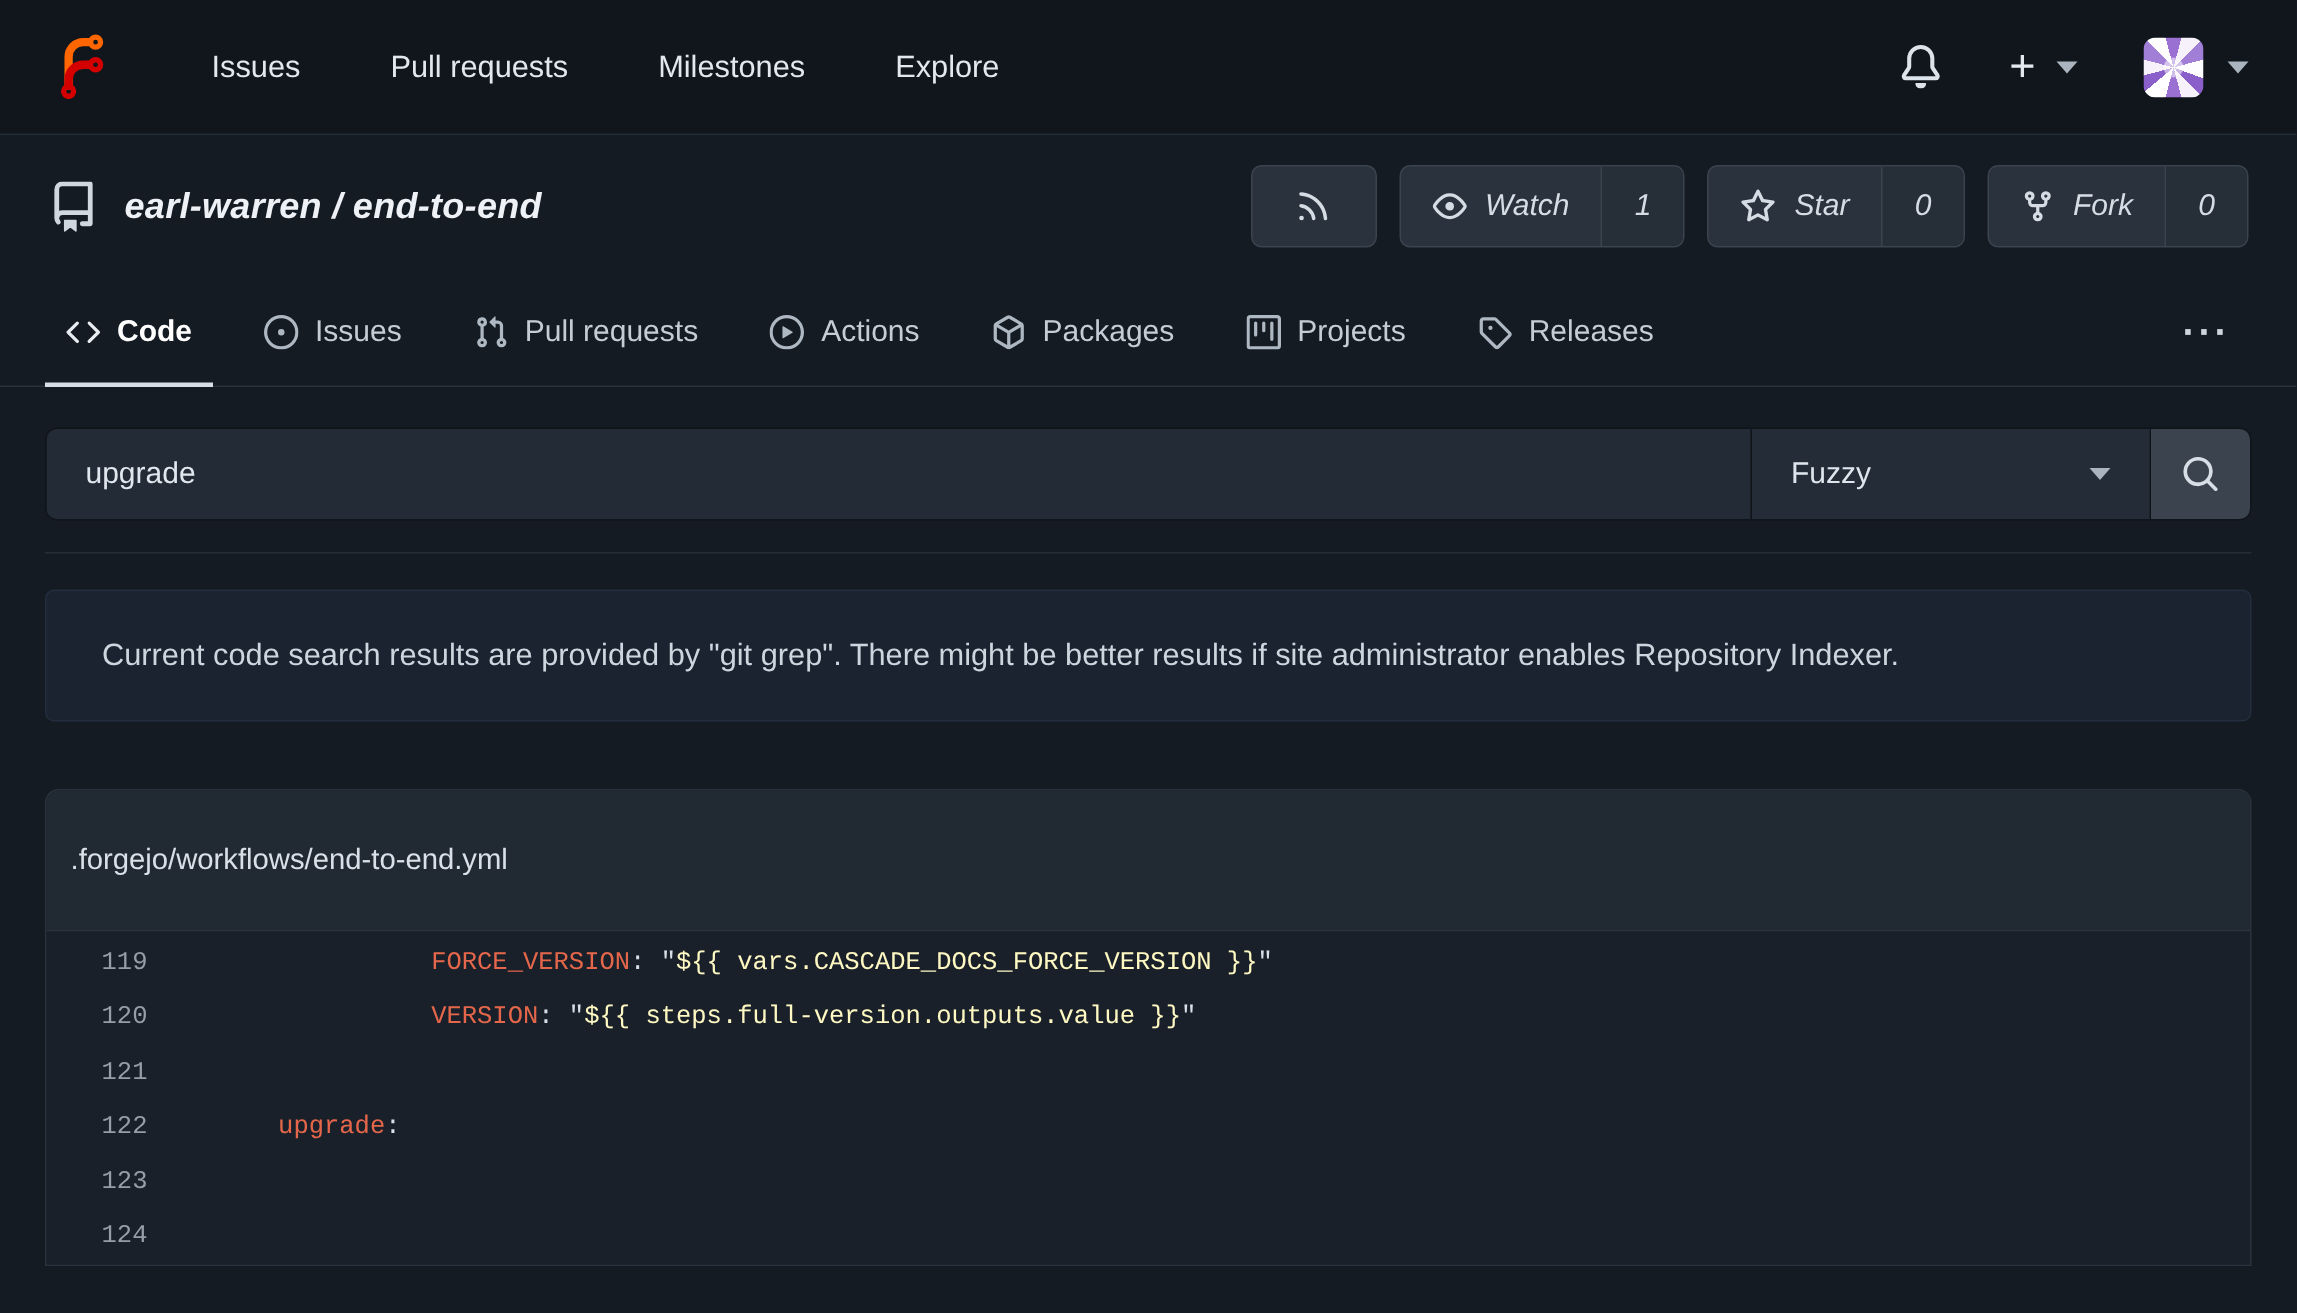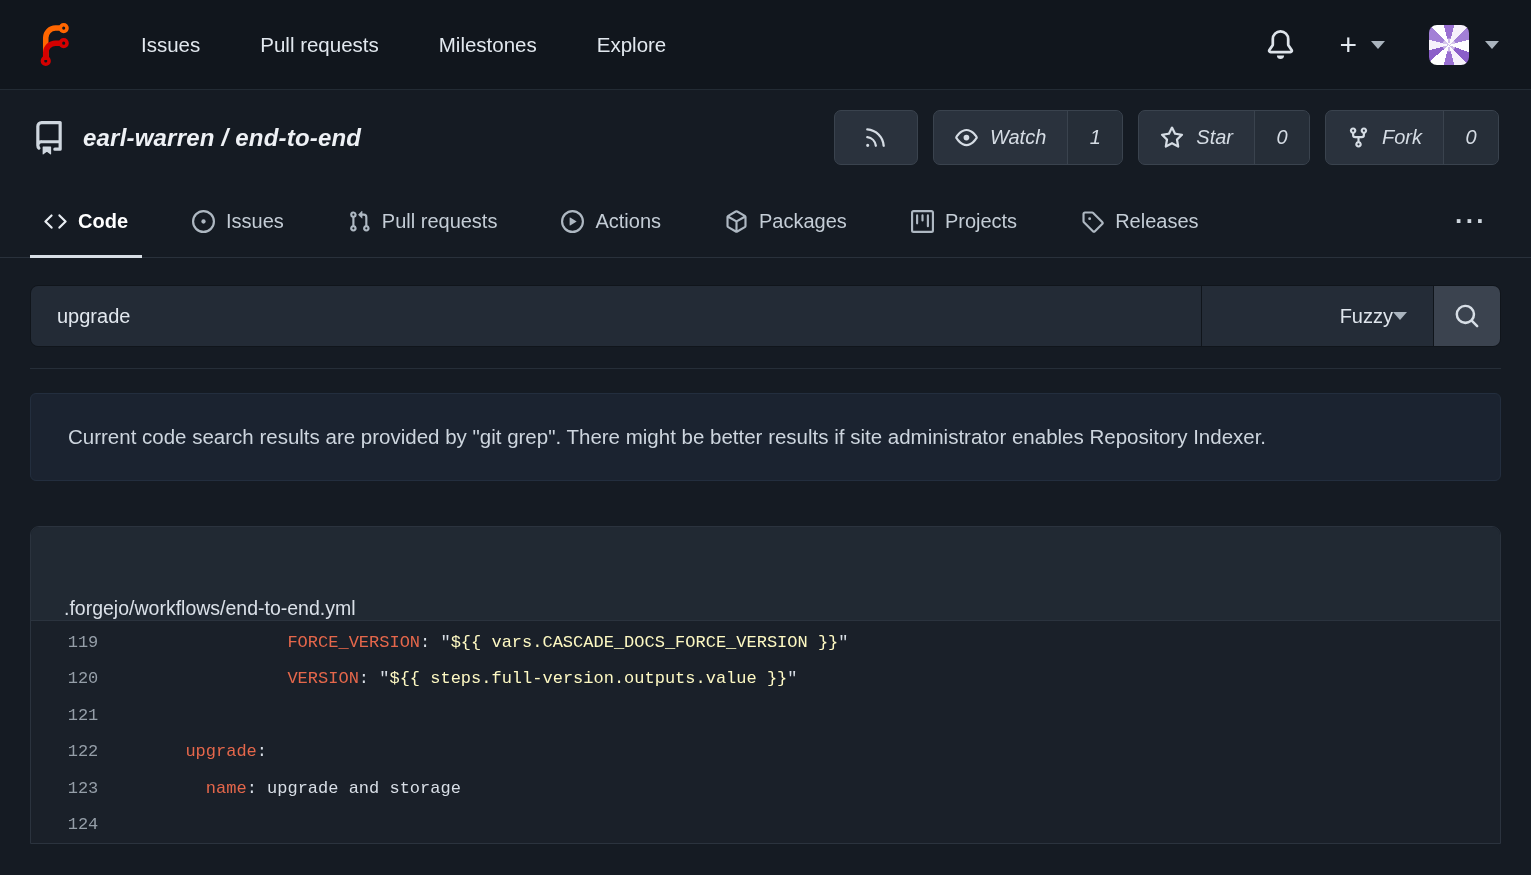--- a/index.html
+++ b/index.html
@@ -45,57 +45,57 @@
   .action-btn, .btn-group {
     border:1px solid #3a434e; border-radius:7px; background:#2a323d;
     color:#d5dce4; font-size:20px; height:55px;
   }
   .action-btn { display:flex; align-items:center; justify-content:center; width:84px; cursor:pointer; }
   .btn-group { display:flex; overflow:hidden; }
   .btn-main { display:flex; align-items:center; gap:12px; padding:0 21px; cursor:pointer; }
   .btn-count { display:flex; align-items:center; justify-content:center; min-width:55px; padding:0 18px; border-left:1px solid #3a434e; background:#262e38; cursor:pointer; }
 
   
-  .tabs { display:flex; align-items:stretch; height:73px; padding:0 30px; border-bottom:1px solid #29313b; gap:36px; }
+  .tabs { display:flex; align-items:stretch; height:73px; padding:0 30px; border-bottom:1px solid #29313b; gap:20px; }
   .tab { display:flex; align-items:center; gap:11px; padding:0 14px; font-size:20px; color:#c4cdd6; cursor:pointer; position:relative; }
   .tab .t-icon { color:#aeb8c2; }
   .tab.active { color:#ffffff; font-weight:bold; }
   .tab.active .t-icon { color:#e8edf2; }
   .tab.active::after { content:""; position:absolute; left:0; right:0; bottom:-1px; height:3px; background:#d7dee5; }
   .tab-more { margin-left:auto; display:flex; align-items:center; padding:0 14px; font-size:26px; letter-spacing:2px; color:#cdd5dd; cursor:pointer; font-weight:bold; }
 
   
   .search-row { margin:27px 30px 0; display:flex; height:62px; border-radius:8px; overflow:hidden; border:1px solid #10151b; }
   .search-input {
     flex:1; background:#232b36; border:none; outline:none; color:#e1e7ee;
     font-size:20px; padding:0 26px; font-family:"Liberation Sans", sans-serif;
   }
   .search-select {
-    width:232px; background:#242c37; border-left:1px solid #10151b;
-    display:flex; align-items:center; justify-content:flex-end;
+    width:266px; background:#242c37; border-left:1px solid #10151b;
+    display:flex; align-items:center; justify-content:space-between;
     padding:0 26px; font-size:20px; color:#dfe5ec; cursor:pointer;
   }
   .search-btn {
     width:67px; background:#3b434f; border-left:1px solid #10151b;
     display:flex; align-items:center; justify-content:center; color:#d7dee6; cursor:pointer;
   }
 
   .divider { margin:21px 30px 0; height:1px; background:#262e38; }
 
   
   .notice {
     margin:24px 30px 0; background:#1b2330; border:1px solid #232e3e;
     border-radius:6px; padding:25px 37px; font-size:20.5px; line-height:36px; color:#cdd5de;
   }
 
   
   .file-box { margin:45px 30px 0; border:1px solid #2b333e; border-radius:9px 9px 0 0; overflow:hidden; }
   .file-header {
-    height:94px; background:#212933; display:flex; align-items:flex-end;
-    justify-content:space-between; padding:0 33px; border-bottom:1px solid #2b333e;gap:40px;
+    height:94px; background:#212933; display:flex; align-items:center;
+    justify-content:space-between; padding:0 16px; border-bottom:1px solid #2b333e;gap:40px;
   }
   .file-path { font-size:19.5px; color:#dae0e8; cursor:pointer; }
   .view-file-btn {
     background:transparent; border:1px solid #475059; border-radius:7px;
     color:#ccd4dd; font-size:19px; padding:12px 23px; cursor:pointer;
     font-family:"Liberation Sans", sans-serif;
   }
   .code-area { background:#1a2029; padding:4px 0 0; font-family:"Liberation Mono","DejaVu Sans Mono",monospace; font-size:17px; }
   .code-line { display:flex; line-height:36.4px; white-space:pre; }
   .ln { width:104px; text-align:center; color:#959ea8; flex:0 0 auto; cursor:pointer; }
@@ -270,17 +270,17 @@
 <div class="file-box">
   <div class="file-header">
     <span class="file-path">.forgejo/workflows/end-to-end.yml</span>
   </div>
   <div class="code-area">
     <div>
         <div class="code-line"><span class="ln">119</span><span class="lc"><span class="tok-plain">            </span><span class="tok-key">FORCE_VERSION</span><span class="tok-plain">: "</span><span class="tok-str">${{ vars.CASCADE_DOCS_FORCE_VERSION }}</span><span class="tok-plain">"</span></span></div>
         <div class="code-line"><span class="ln">120</span><span class="lc"><span class="tok-plain">            </span><span class="tok-key">VERSION</span><span class="tok-plain">: "</span><span class="tok-str">${{ steps.full-version.outputs.value }}</span><span class="tok-plain">"</span></span></div>
         <div class="code-line"><span class="ln">121</span><span class="lc"></span></div>
         <div class="code-line"><span class="ln">122</span><span class="lc"><span class="tok-plain">  </span><span class="tok-key">upgrade</span><span class="tok-plain">:</span></span></div>
-        <div class="code-line"><span class="ln">123</span><span class="lc"><span class="tok-plain">    </span><span class="tok-key">name</span><span class="tok-plain">: upgrade and storage</span></span></div>
+        <div class="code-line"><span class="ln">123</span></div>
         <div class="code-line"><span class="ln">124</span></div>
       </div>
   </div>
 </div>
 
 </body></html>

